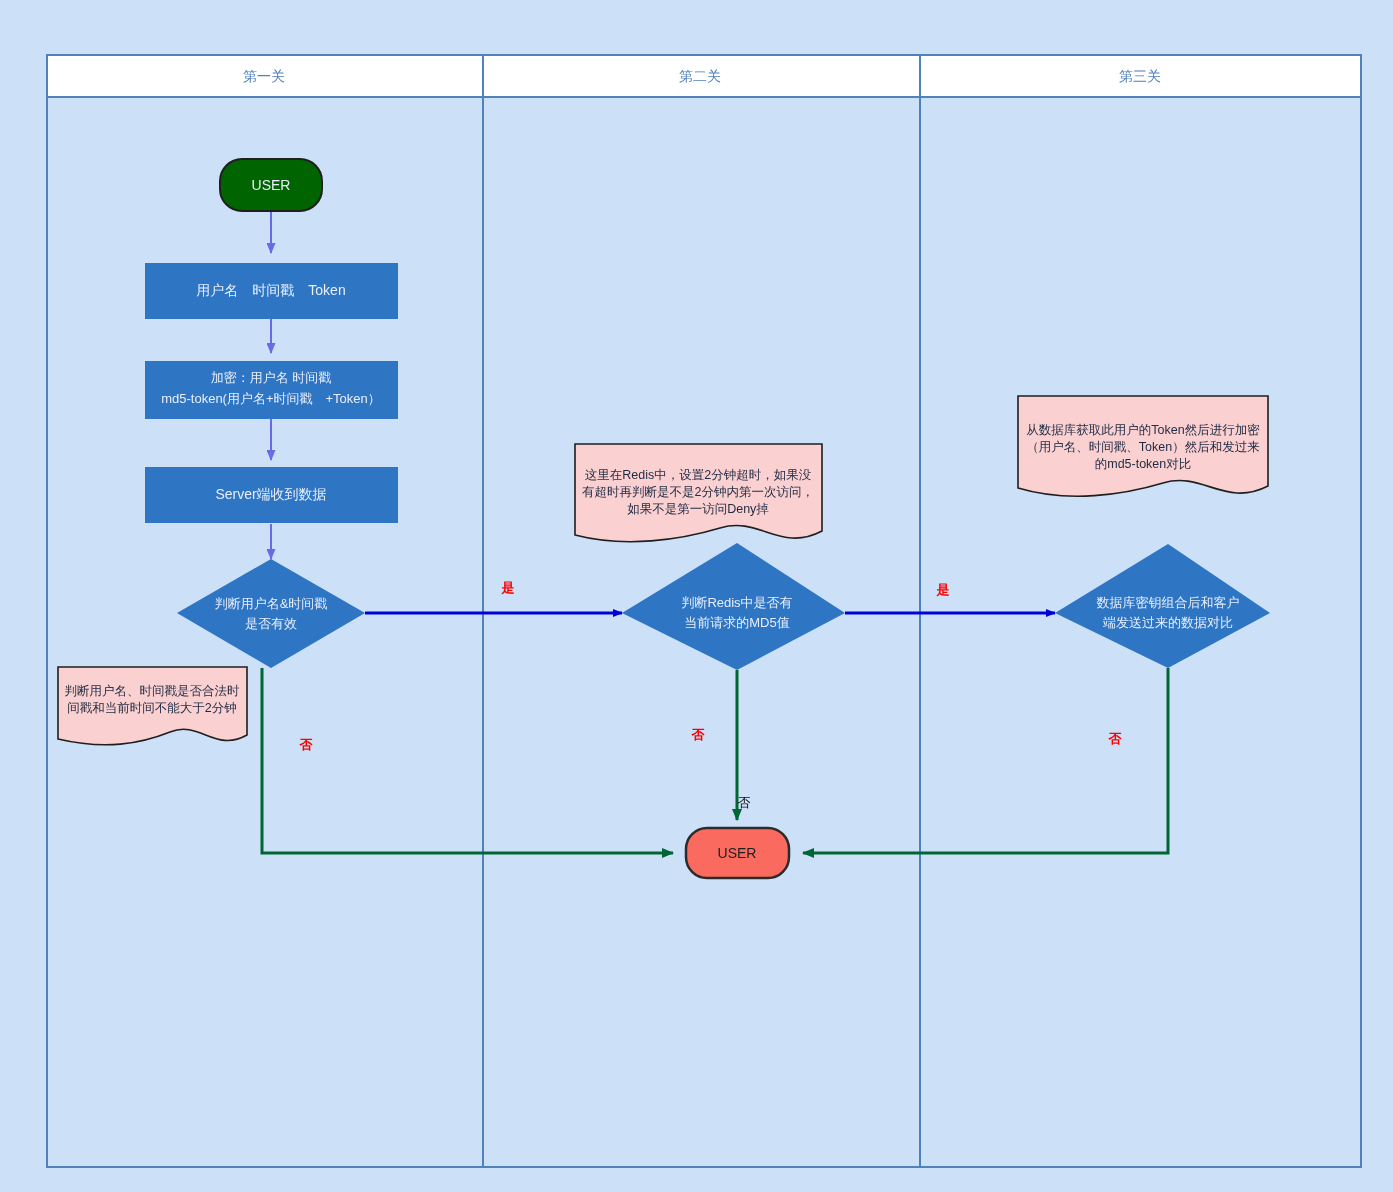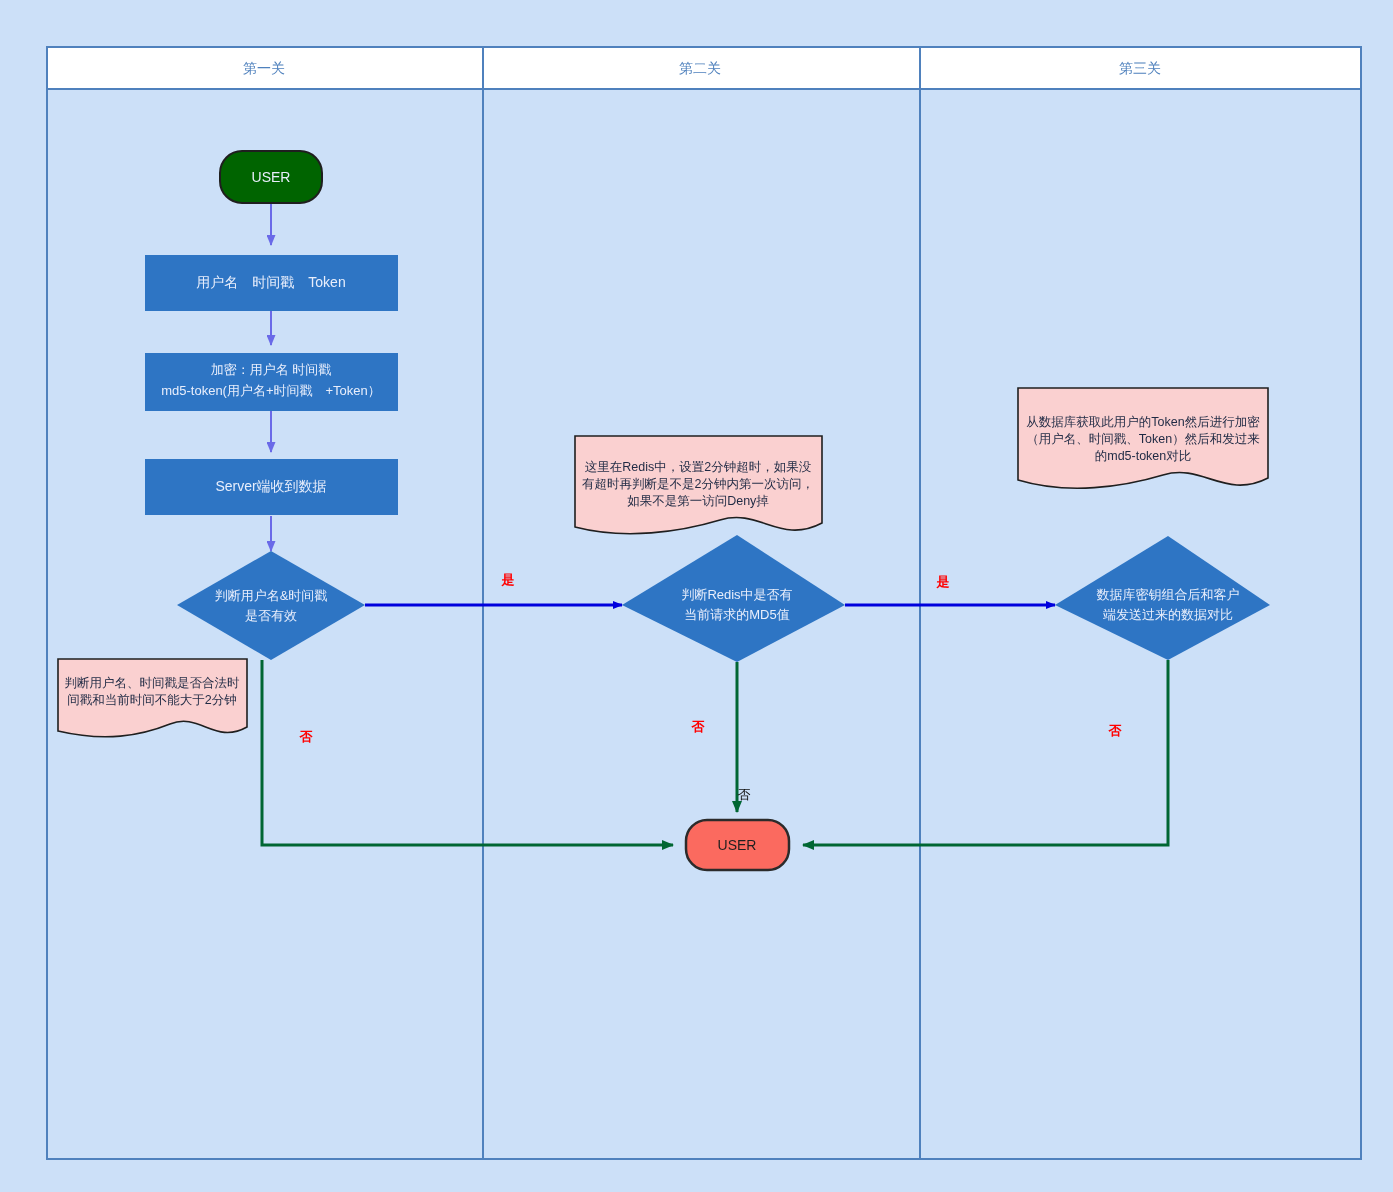--- a/index.html
+++ b/index.html
@@ -9,21 +9,21 @@
   }
   body {
     width: 1393px;
     height: 1192px;
     font-family: "Liberation Sans", "DejaVu Sans", sans-serif;
     overflow: hidden;
     position: relative;
   }
   #canvas {
     position: absolute;
-    left: 0; top: 0;
+    left: 0; top: 8px;
     width: 1393px;
     height: 922px;
   }
   svg {
     display: block;
   }
   .lane-title {
     font-size: 14px;
     fill: #4f81bd;
     text-anchor: middle;

